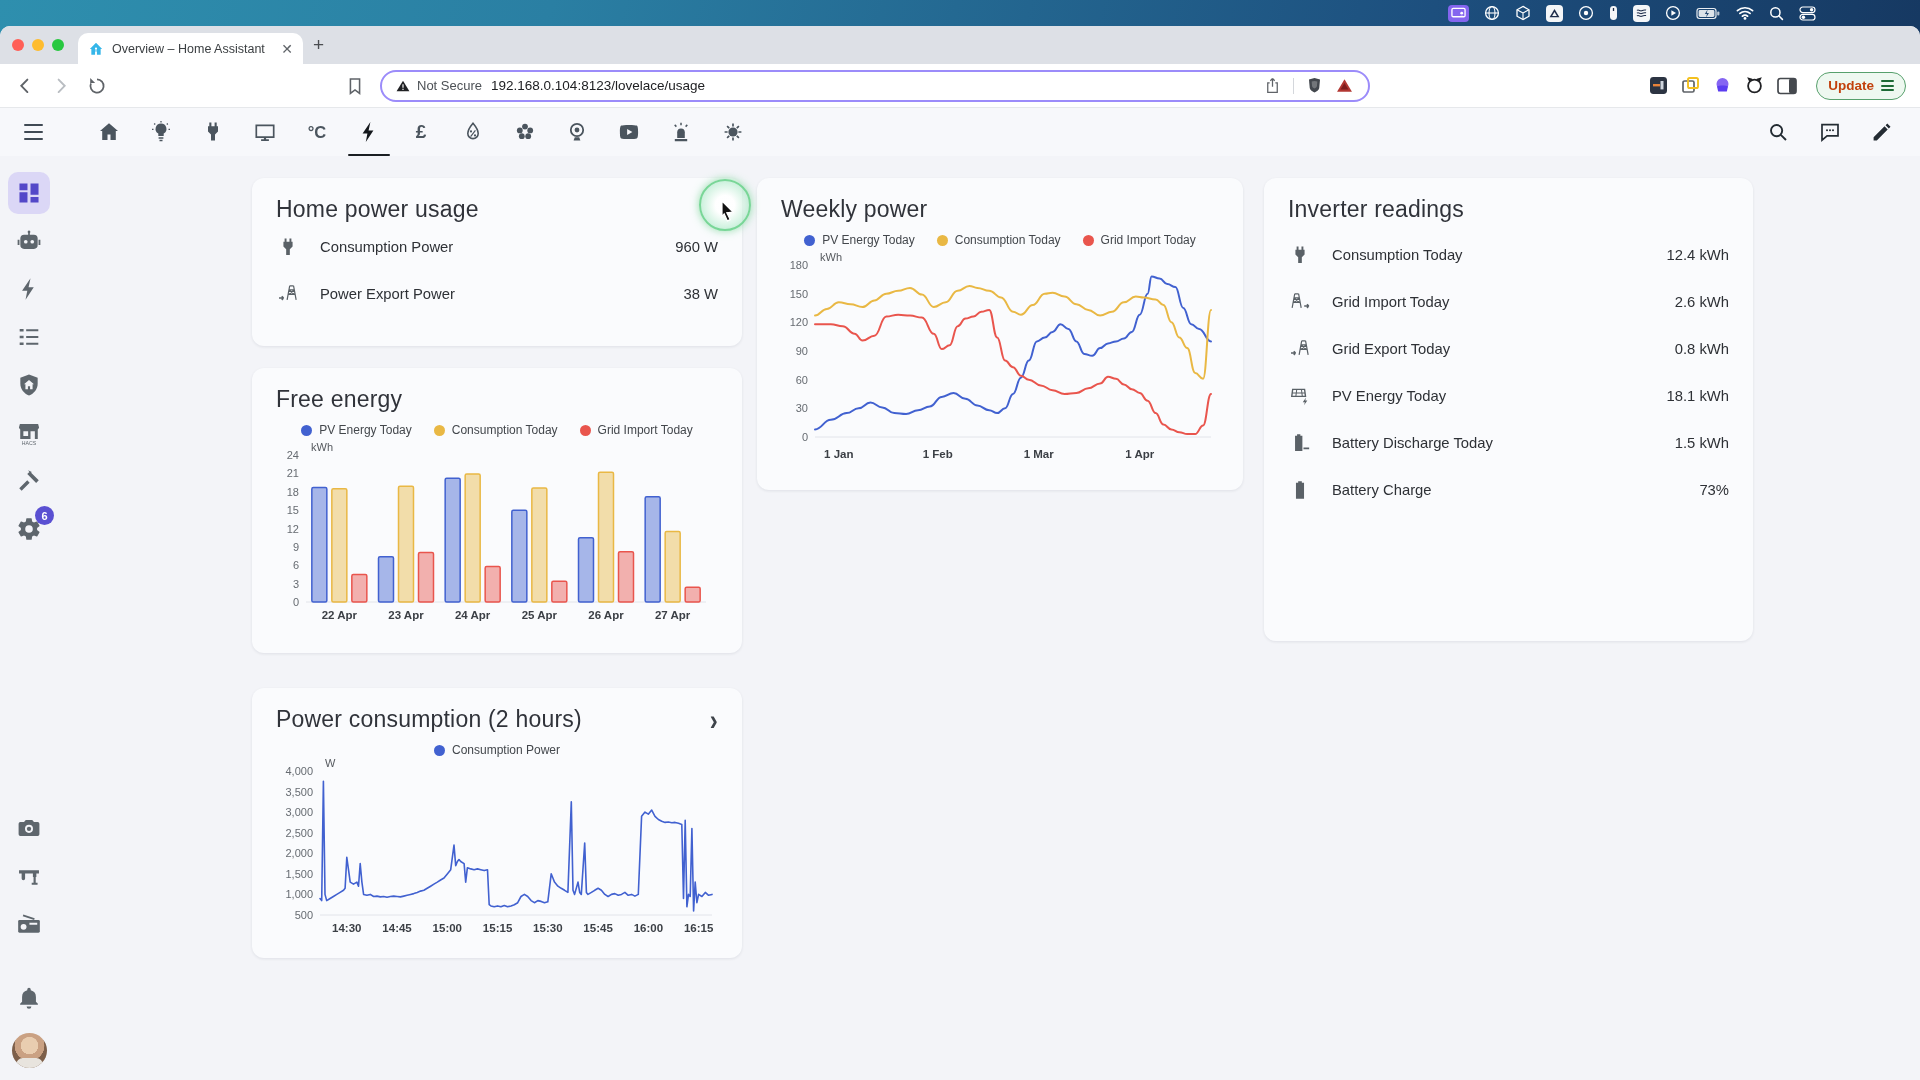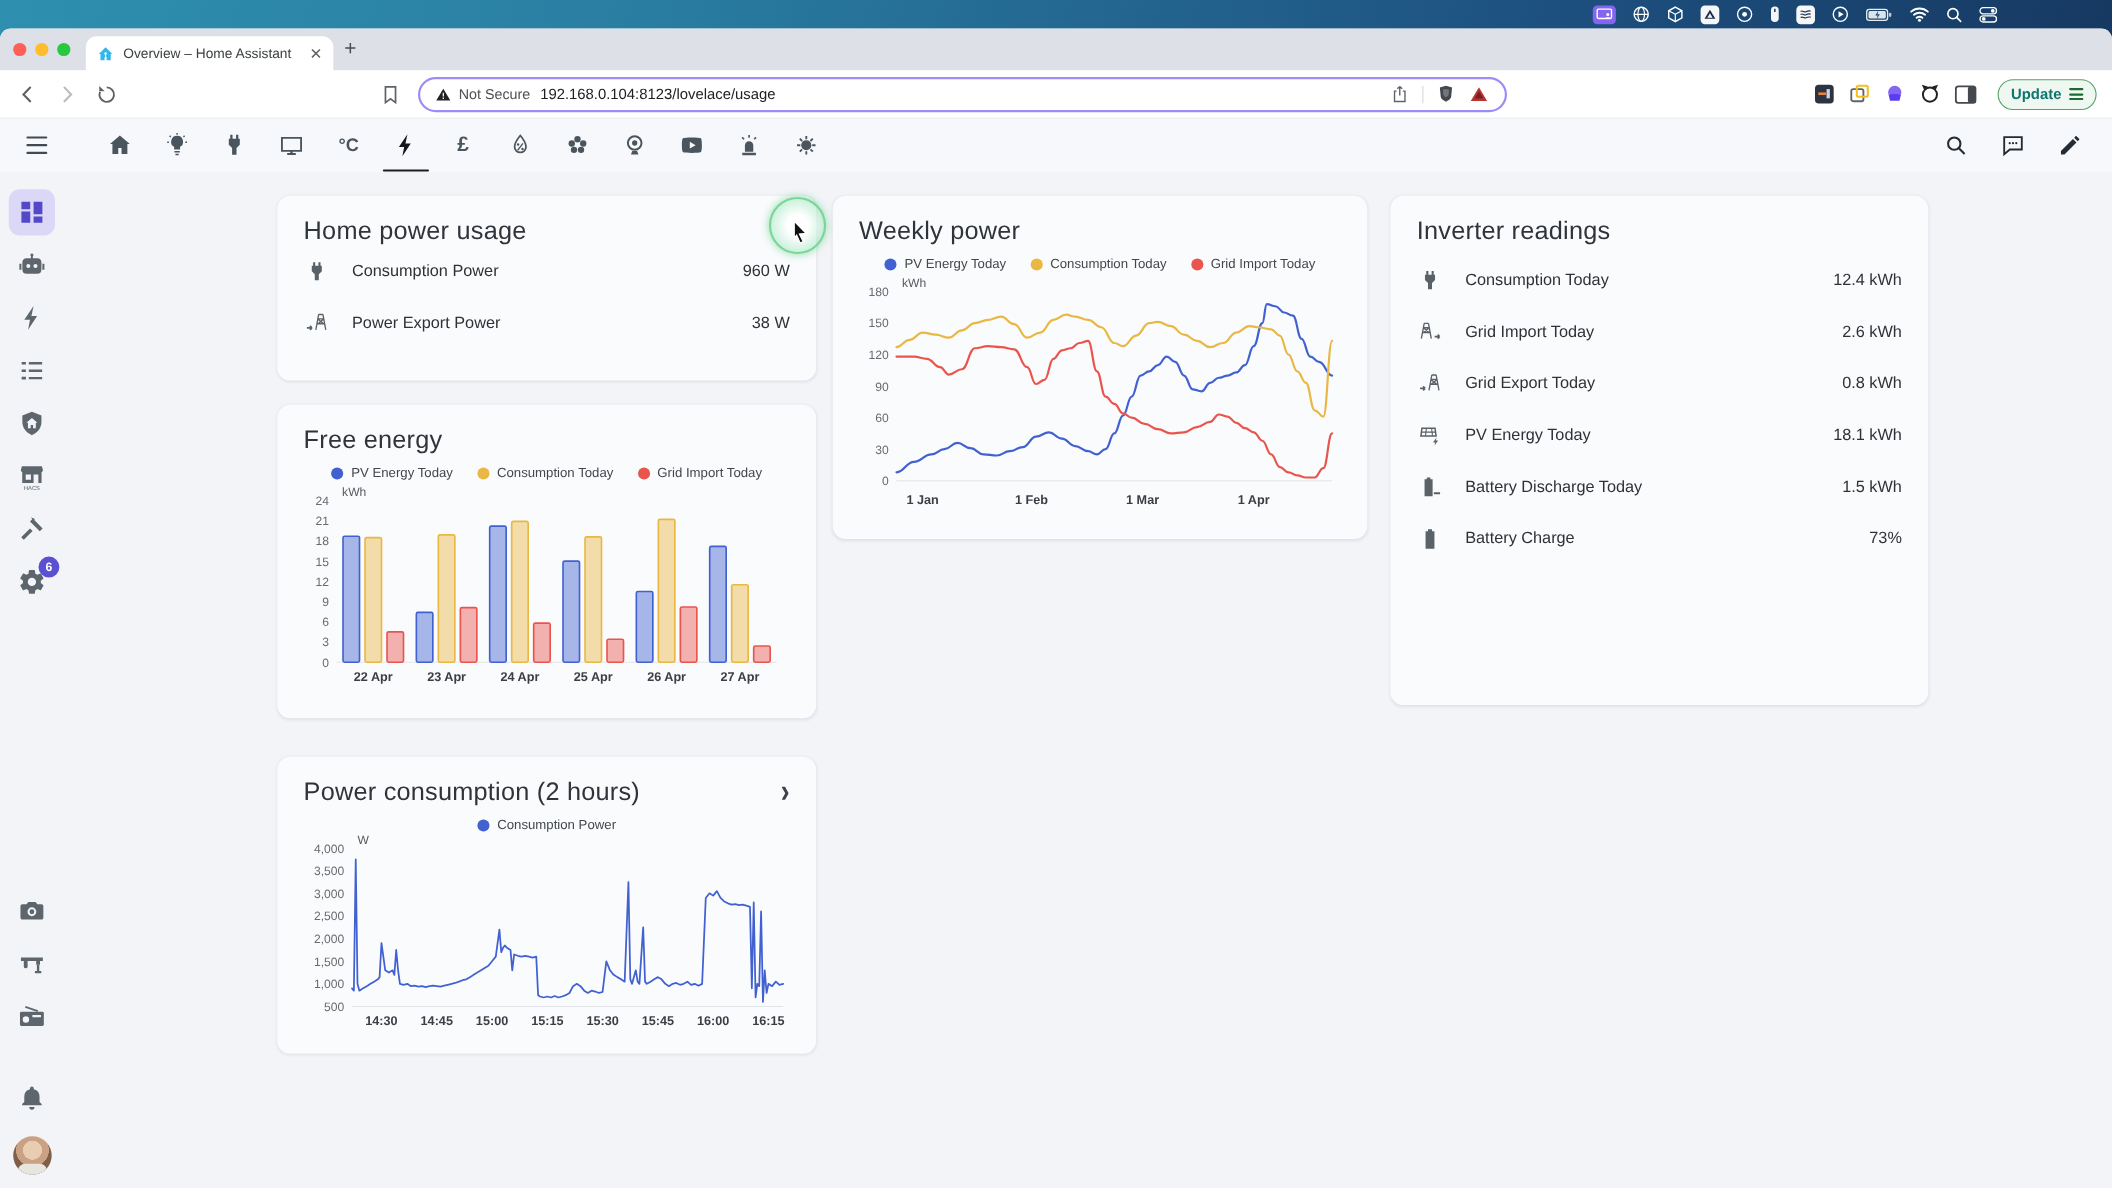--- a/index.html
+++ b/index.html
@@ -34,21 +34,21 @@
   .navic { color:#5f6368; display:flex; align-items:center; }
   .navic.dis { color:#b9bdc2; }
   .urlbar { width:990px; height:32px; border:2px solid #9c8cfa; border-radius:17px; background:#fff;
     display:flex; align-items:center; padding:0 14px; gap:9px;justify-content:center; }
   .urlsec { font-size:13px; color:#4d5156; display:flex; align-items:center; gap:7px; }
   .urltext { font-size:13.5px; color:#202124; }
   .url-right { margin-left:auto; display:flex; align-items:center; gap:11px; }
   .url-div { width:1px; height:16px; background:#d4d7dc; }
   .ext-zone { margin-left:auto; display:flex; align-items:center; gap:13px; }
   .update-btn { margin-left:6px; height:28px; border:1.5px solid #57a06c; border-radius:14px; background:#eef8f0;
-    color:#0f766e; font-size:13.5px; font-weight:600; display:flex; align-items:center; gap:7px; padding:0 11px; }
+    color:#c2410c; font-size:13.5px; font-weight:600; display:flex; align-items:center; gap:7px; padding:0 11px; }
   .upd-lines { display:flex; flex-direction:column; gap:2.5px; }
   .upd-lines i { display:block; width:13px; height:2px; background:#1d6a35; border-radius:1px; }
 
   
   .ha-header { height:48px; background:#f7f8fb; display:flex; align-items:center; padding:0 18px; }
   .hamb { display:flex; flex-direction:column; gap:4.5px; margin-left:6px; }
   .hamb i { width:19px; height:2.3px; background:#404a54; border-radius:1px; display:block; }
   .ha-tabs { display:flex; margin-left:40px; height:48px; }
   .ha-tab { width:52px; height:48px; display:flex; align-items:center; justify-content:center; color:#4b555e; position:relative; }
   .ha-tab.active { color:#14181c; }

